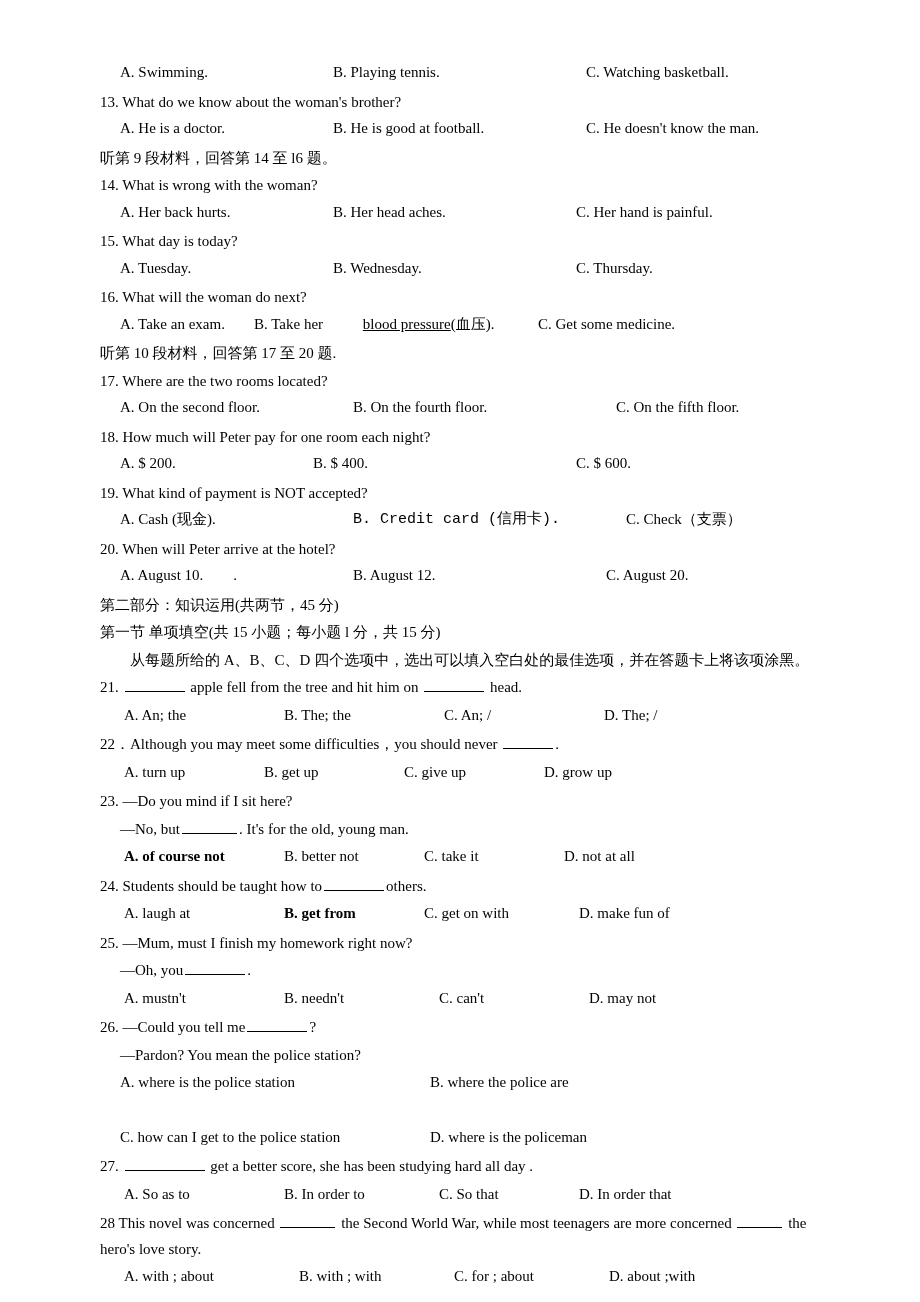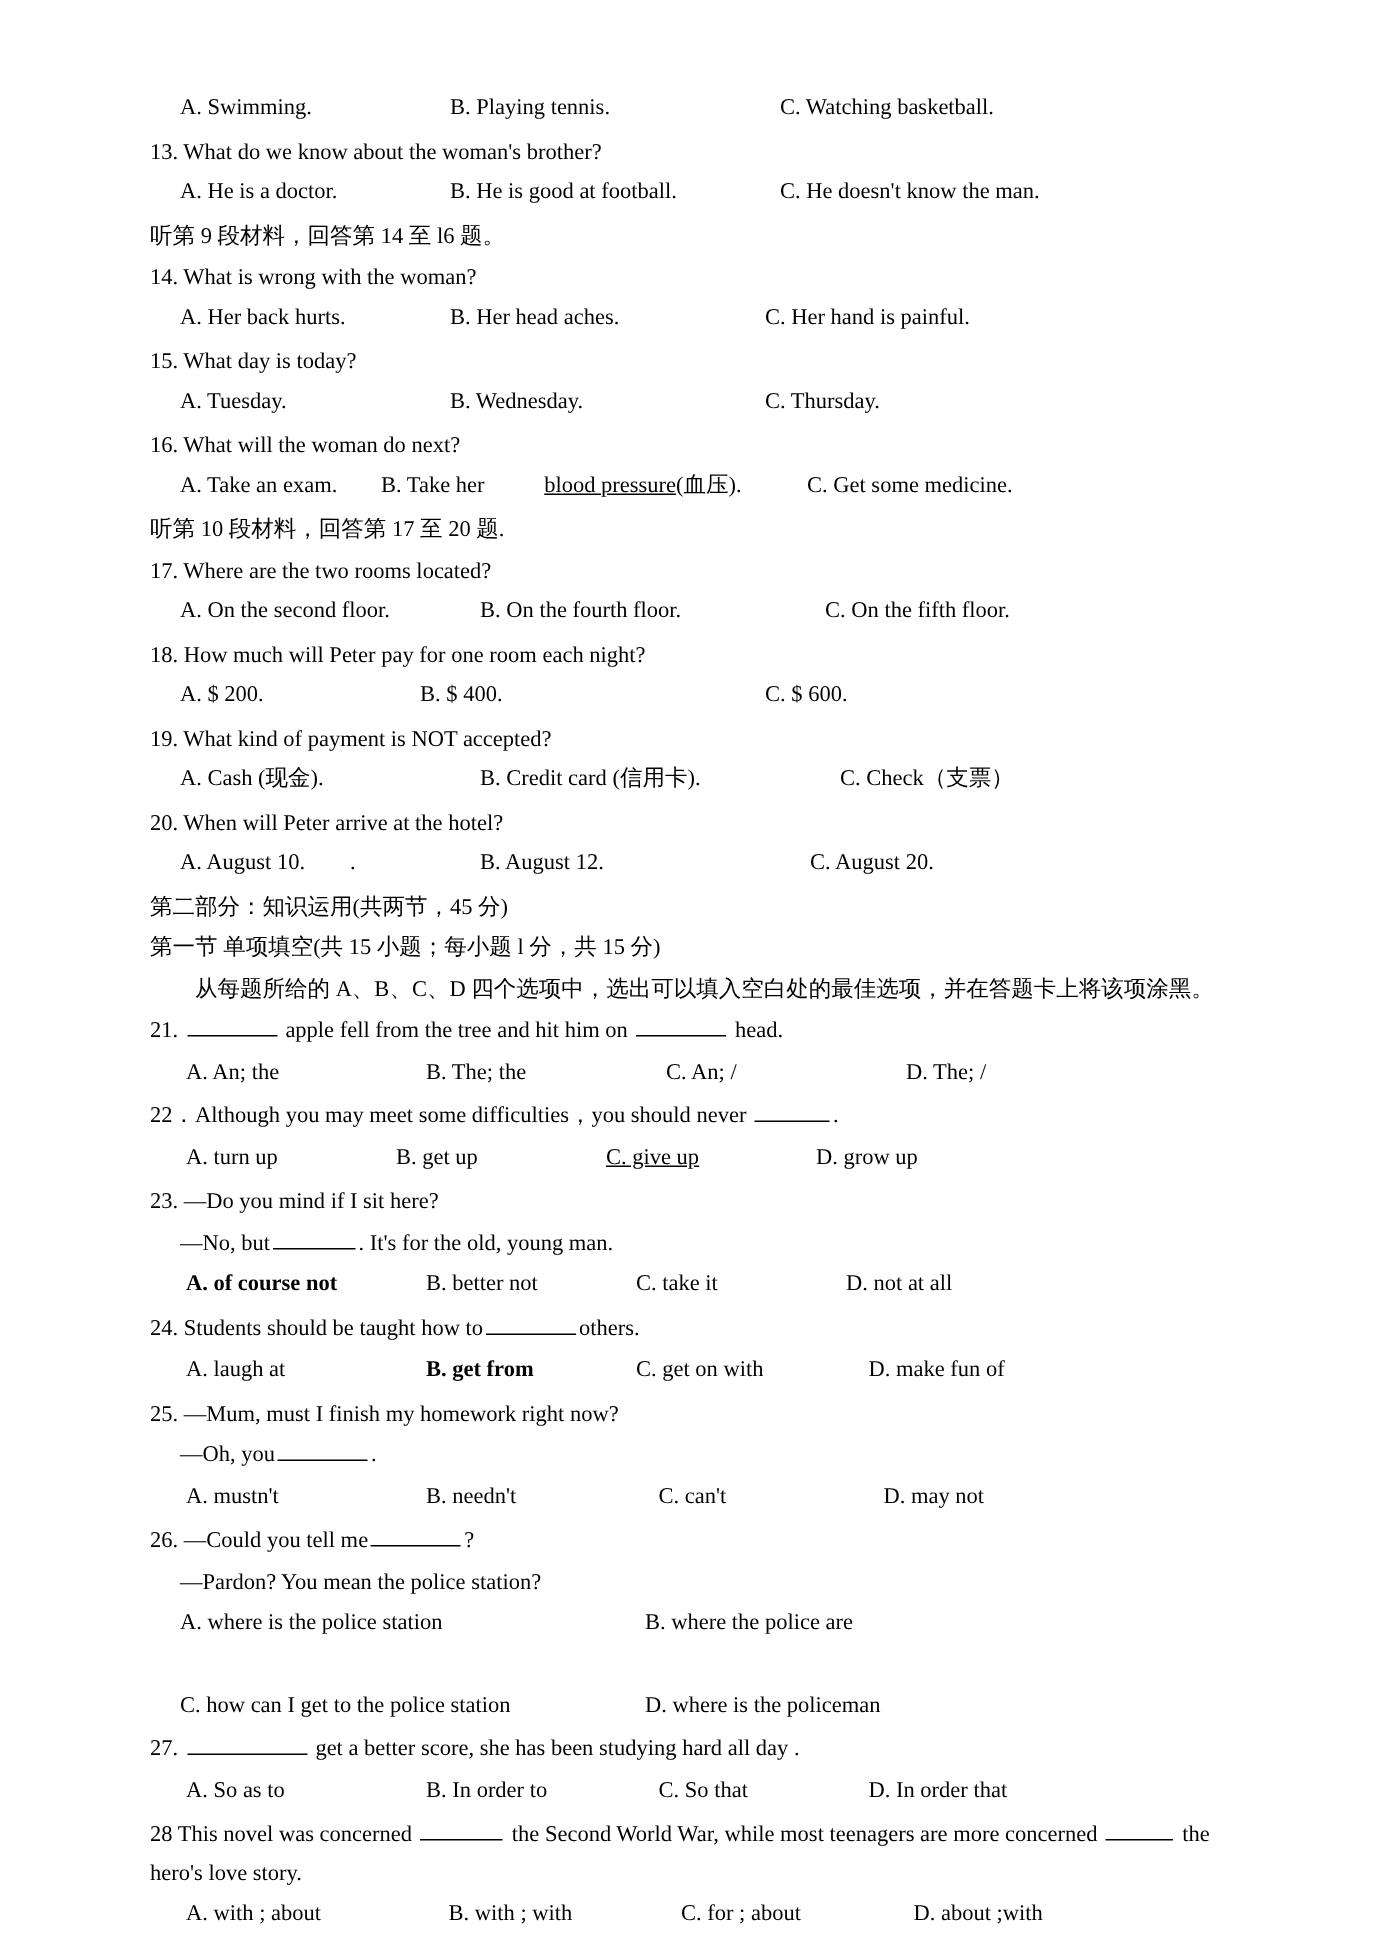--- a/index.html
+++ b/index.html
@@ -44,20 +44,21 @@
       margin-bottom: 4px;
     }
     .options-4 .opt {
       min-width: 150px;
       display: inline-block;
     }
     .options-3 {
       display: flex;
       margin-left: 20px;
       margin-bottom: 4px;
+      gap: 33px;
     }
     .options-3 .opt {
       min-width: 180px;
       display: inline-block;
     }
     p {
       margin-bottom: 2px;
     }
   </style>
 </head>
@@ -126,21 +127,21 @@
       <span class="opt" style="min-width:160px;">A. $ 200.</span>
       <span class="opt" style="min-width:230px;">B. $ 400.</span>
       <span class="opt">C. $ 600.</span>
     </div>
   </div>
 
   <div class="question-block">
     <span class="question-line">19. What kind of payment is NOT accepted?</span>
     <div class="options-3">
       <span class="opt" style="min-width:200px;">A. Cash (现金).</span>
-      <span class="opt" style="min-width:240px;">B. Credit card (信用卡).</span>
+      <span class="opt" style="min-width:240px;font-family:Liberation Mono, monospace;">B. Credit card (信用卡).</span>
       <span class="opt">C. Check（支票）</span>
     </div>
   </div>
 
   <div class="question-block">
     <span class="question-line">20. When will Peter arrive at the hotel?</span>
     <div class="options-3">
       <span class="opt" style="min-width:200px;">A. August 10.　　.</span>
       <span class="opt" style="min-width:220px;">B. August 12.</span>
       <span class="opt">C. August 20.</span>
@@ -159,21 +160,21 @@
       <span class="opt" style="min-width:160px;">C. An; /</span>
       <span class="opt">D. The; /</span>
     </div>
   </div>
 
   <div class="question-block">
     <p>22．Although you may meet some difficulties，you should never <span class="blank" style="min-width:50px;"></span>.</p>
     <div class="options-4">
       <span class="opt" style="min-width:140px;">A. turn up</span>
       <span class="opt" style="min-width:140px;">B. get up</span>
-      <span class="opt" style="min-width:140px;text-decoration:underline;">C. give up</span>
+      <span class="opt" style="min-width:140px;">C. give up</span>
       <span class="opt">D. grow up</span>
     </div>
   </div>
 
   <div class="question-block">
     <p>23. —Do you mind if I sit here?</p>
     <p style="margin-left:20px;">—No, but<span class="blank" style="min-width:55px;"></span>.  It's for the old, young man.</p>
     <div class="options-4">
       <span class="opt" style="min-width:160px;font-weight:bold;">A. of course not</span>
       <span class="opt" style="min-width:140px;">B.   better not</span>

